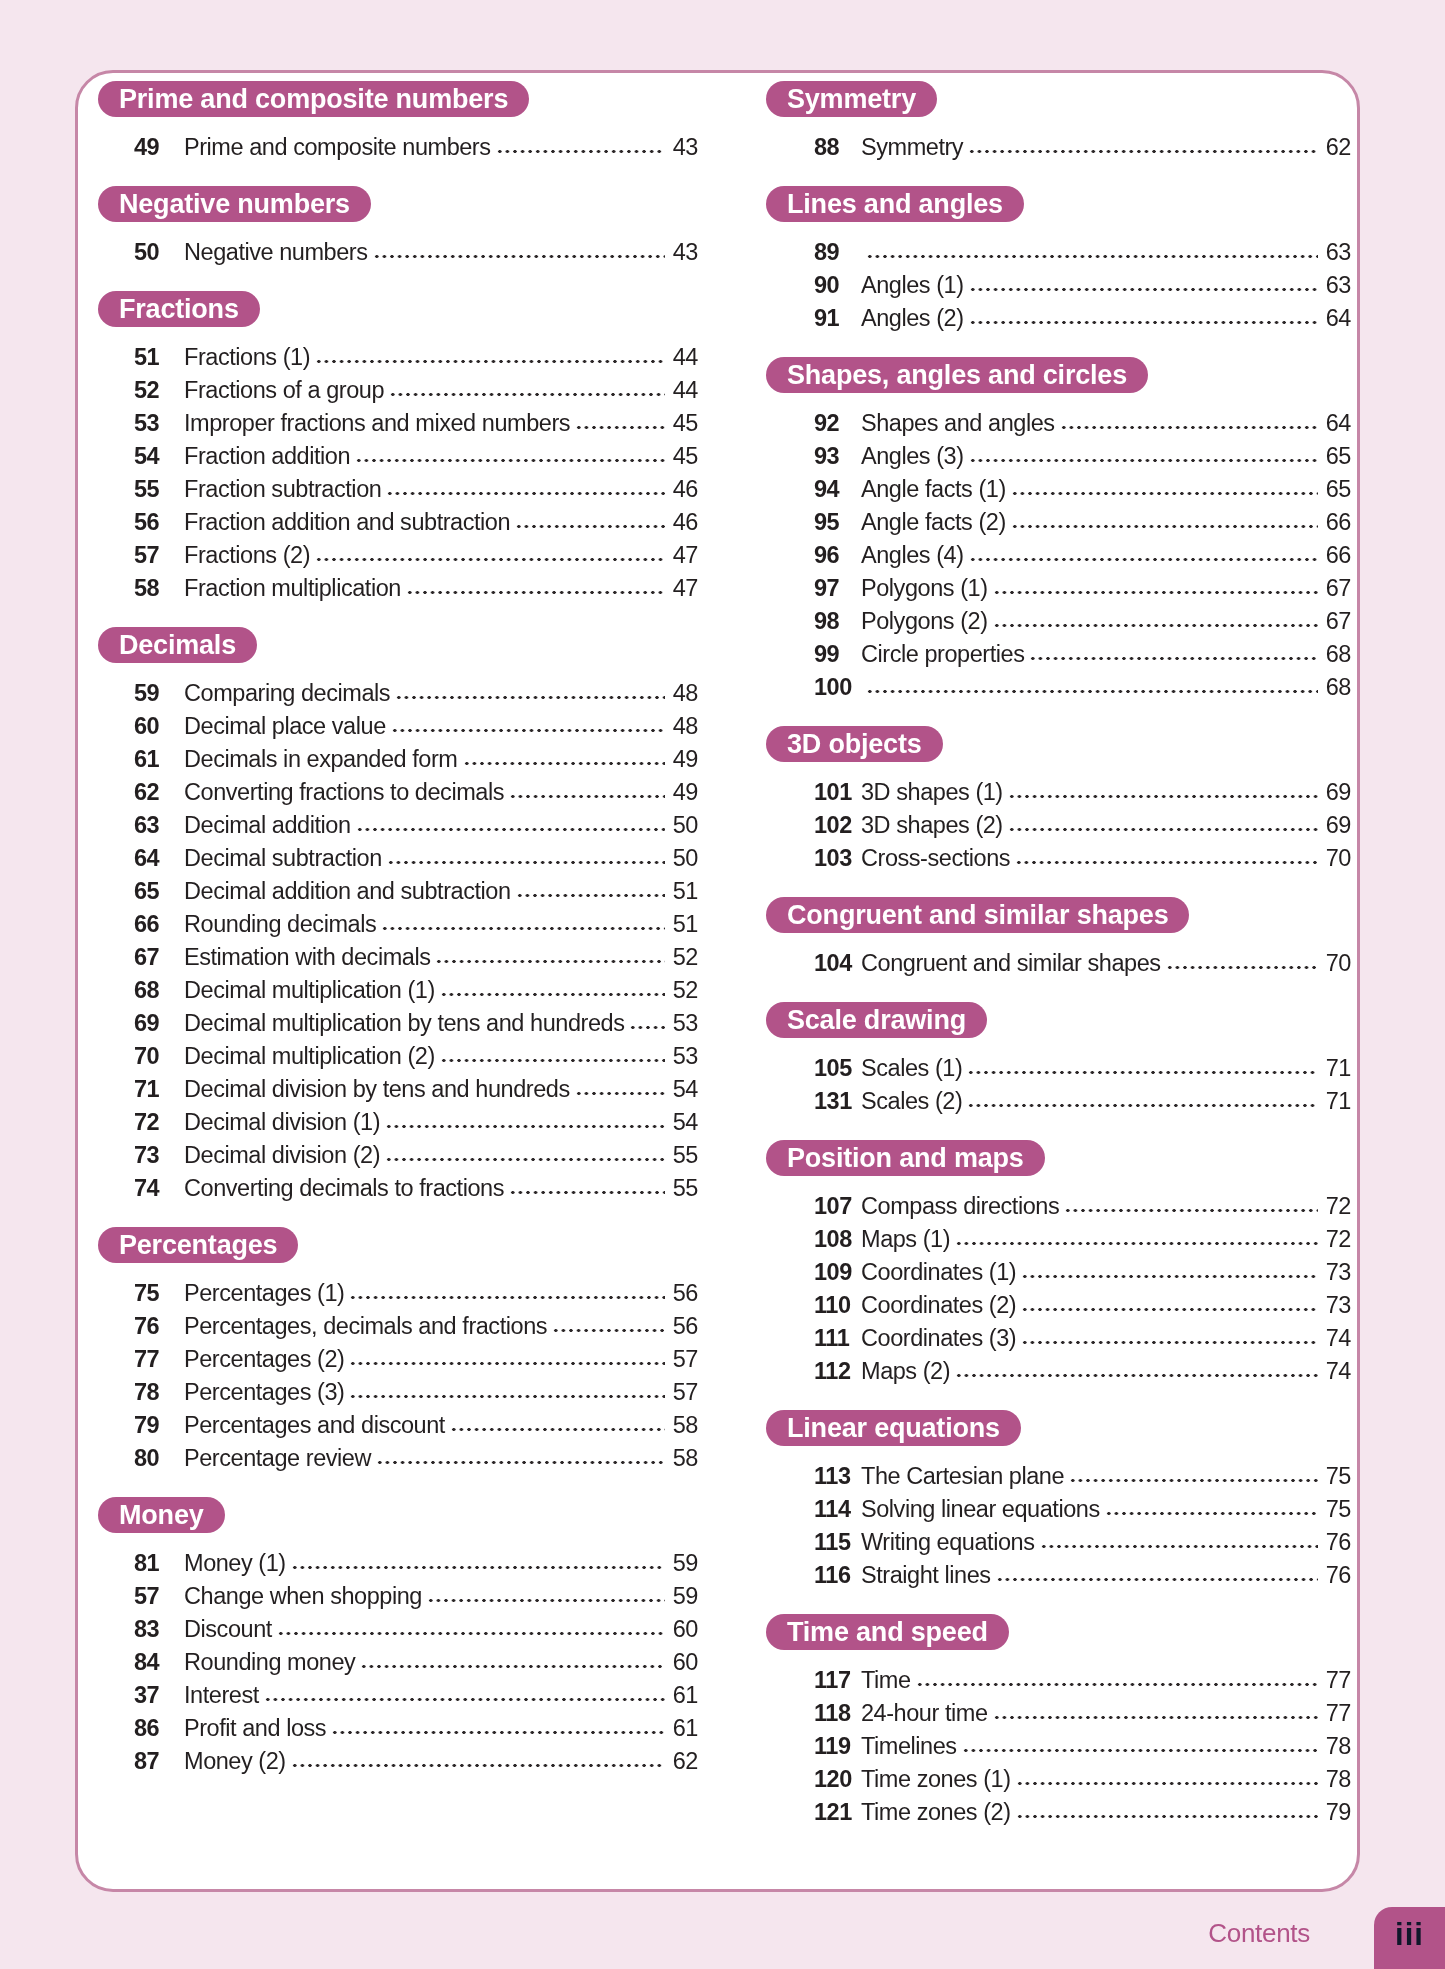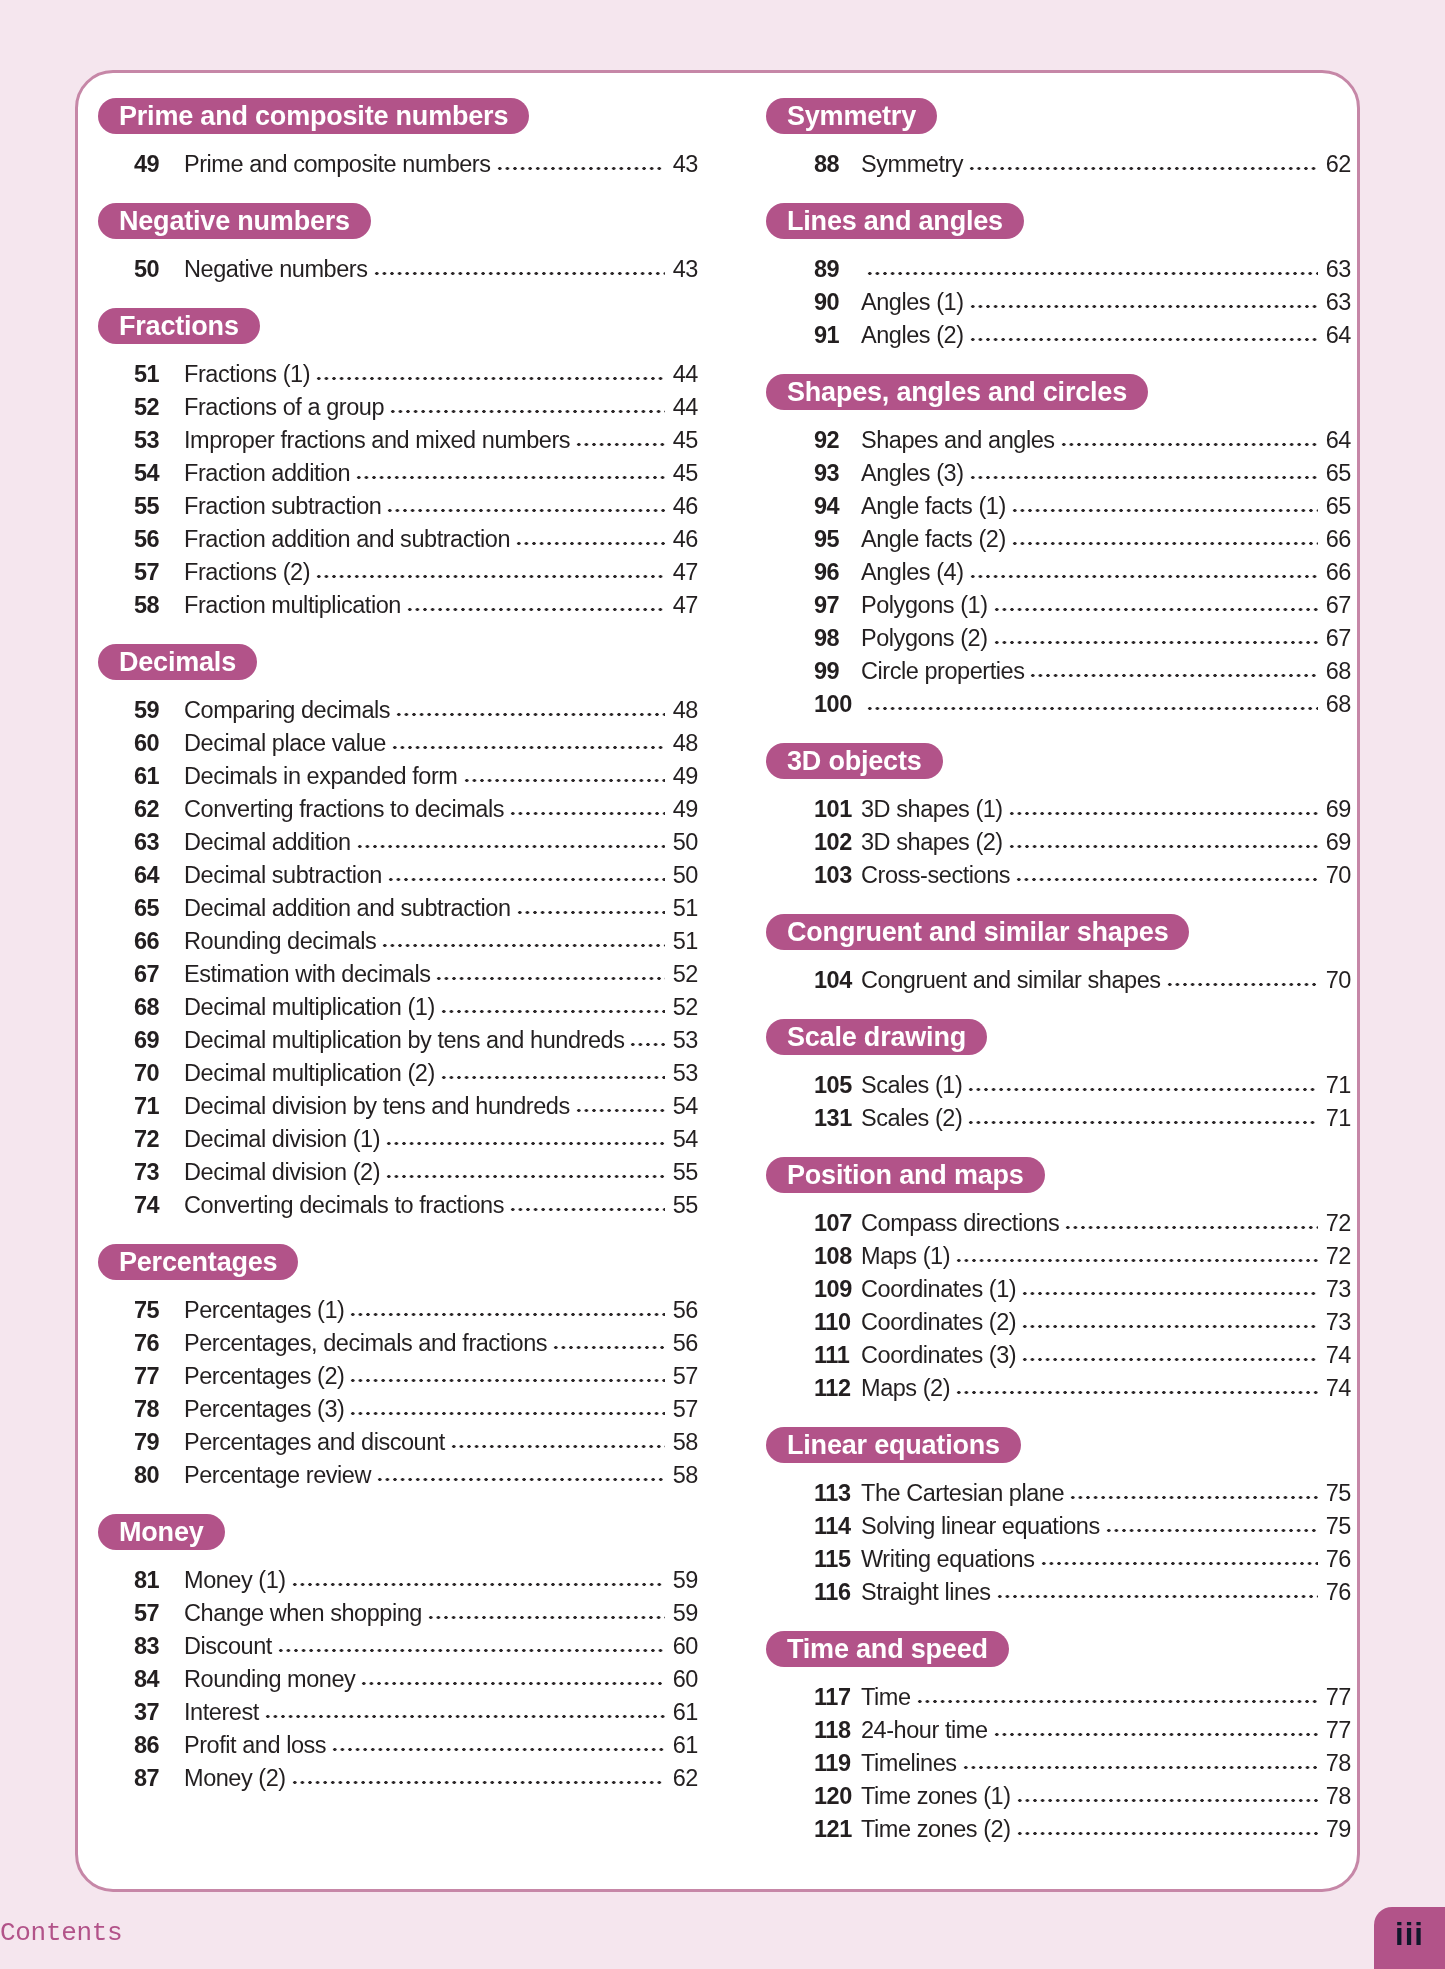--- a/index.html
+++ b/index.html
@@ -7,21 +7,21 @@
     width:1445px;height:1969px;
     background:#f5e6ee;
     font-family:"Liberation Sans",sans-serif;
   }
   .page{position:relative;width:1445px;height:1969px;background:#f5e6ee;overflow:hidden;}
 
   .panel{
     position:absolute;left:75px;top:70px;width:1285px;height:1822px;
     box-sizing:border-box;background:#ffffff;
     border:3px solid #c687a7;border-radius:38px;
-    padding:25px 6px 0 20px;
+    padding:8px 6px 0 20px;
     display:flex;
   }
   .col{width:600px;}
   .col-right{width:585px;margin-left:68px;}
 
   .section{margin-top:22px;}
   .section:first-child{margin-top:0;}
   .pill-row{height:36px;line-height:36px;}
   .pill{
     display:inline-block;background:#b25389;color:#ffffff;
@@ -44,21 +44,21 @@
   .entry .leader{
     display:block;flex:1 1 10px;min-width:10px;height:7px;
     margin:0 2px -2px 5px;
     background-image:radial-gradient(circle,#2b2627 1.55px,rgba(0,0,0,0) 1.8px);
     background-size:7.6px 7px;background-repeat:repeat-x;background-position:0 50%;
   }
   .entry .pg{flex:0 0 auto;padding-left:6px;}
 
   .footer{
     position:absolute;top:1918px;left:0;width:1310px;
-    text-align:left;color:#b25389;font-size:26px;letter-spacing:-0.3px;font-family:Liberation Mono, monospace;
+    text-align:right;color:#b25389;font-size:26px;letter-spacing:-0.3px;
   }
   .page-badge{
     position:absolute;right:0;bottom:0;width:71px;height:62px;
     background:#b25389;border-top-left-radius:18px;
     color:#0f172a;font-weight:bold;font-size:31px;letter-spacing:1px;
     text-align:center;line-height:56px;
   }
 </style>
 </head>
 <body>

